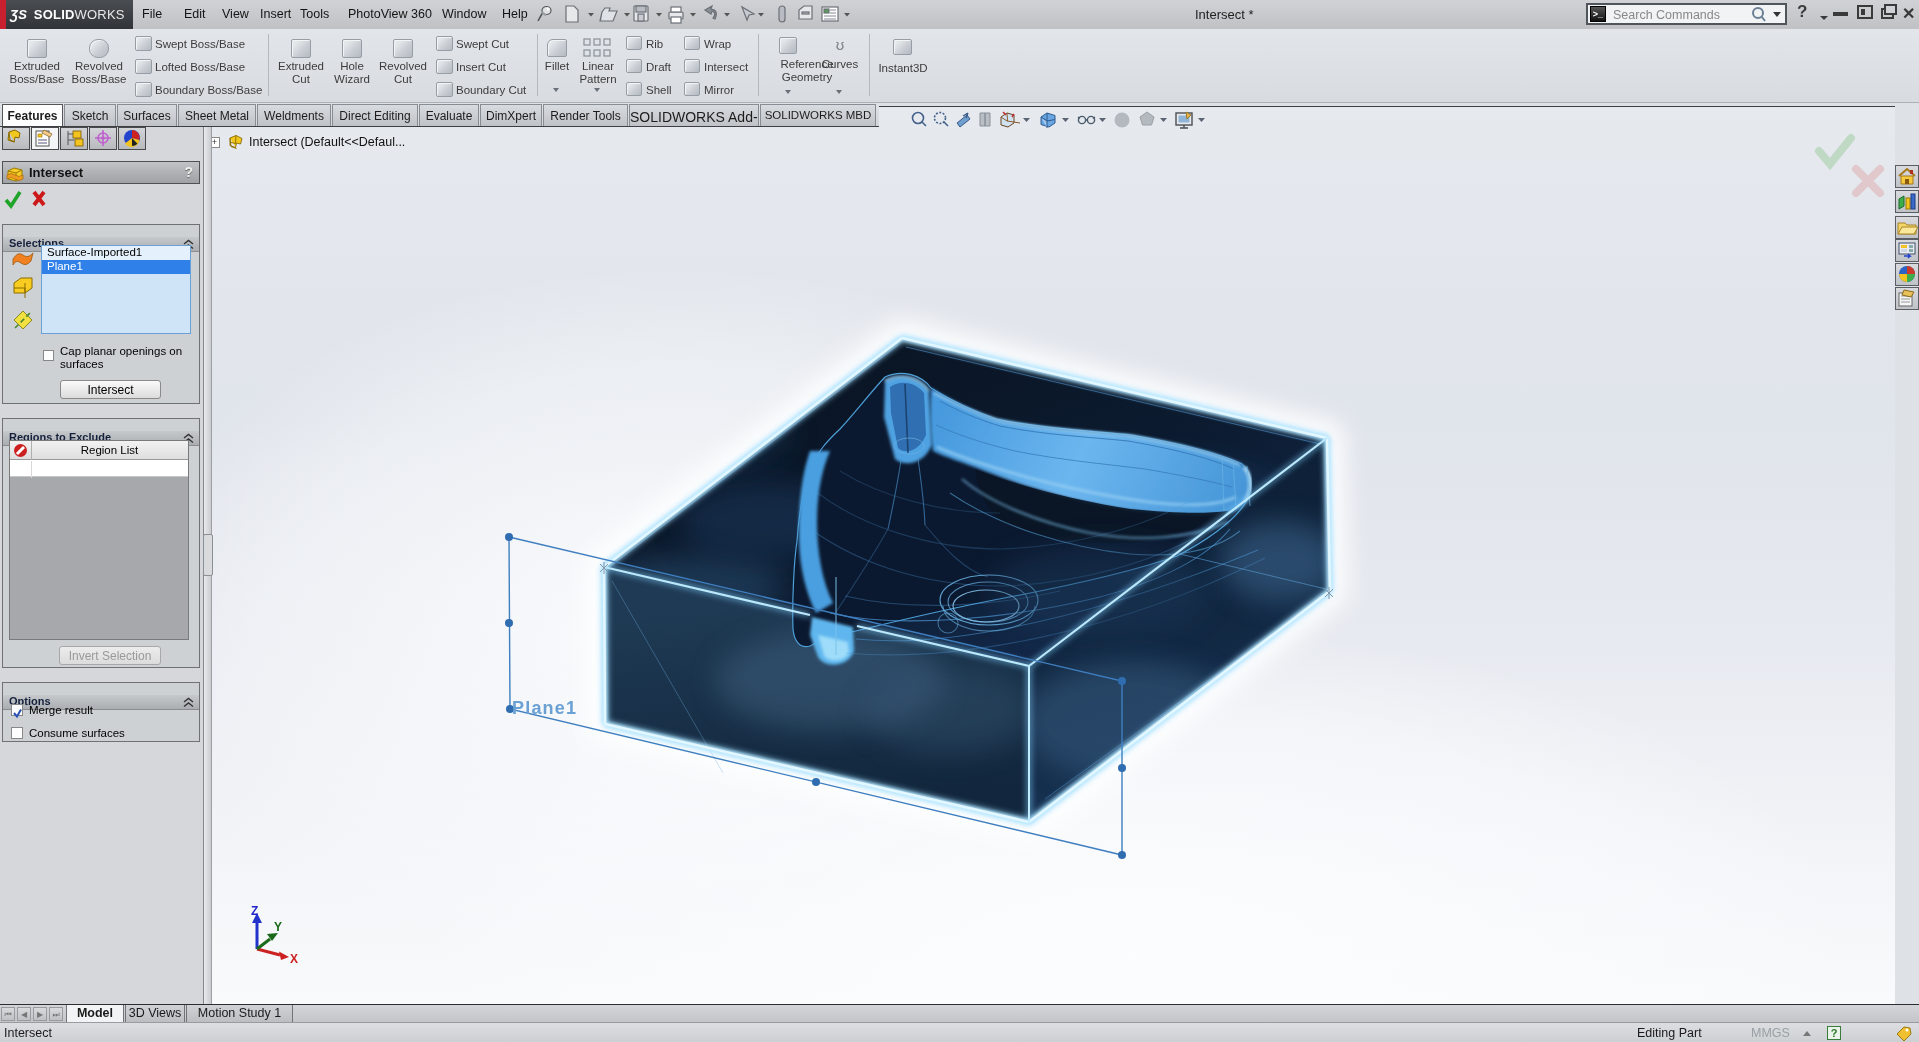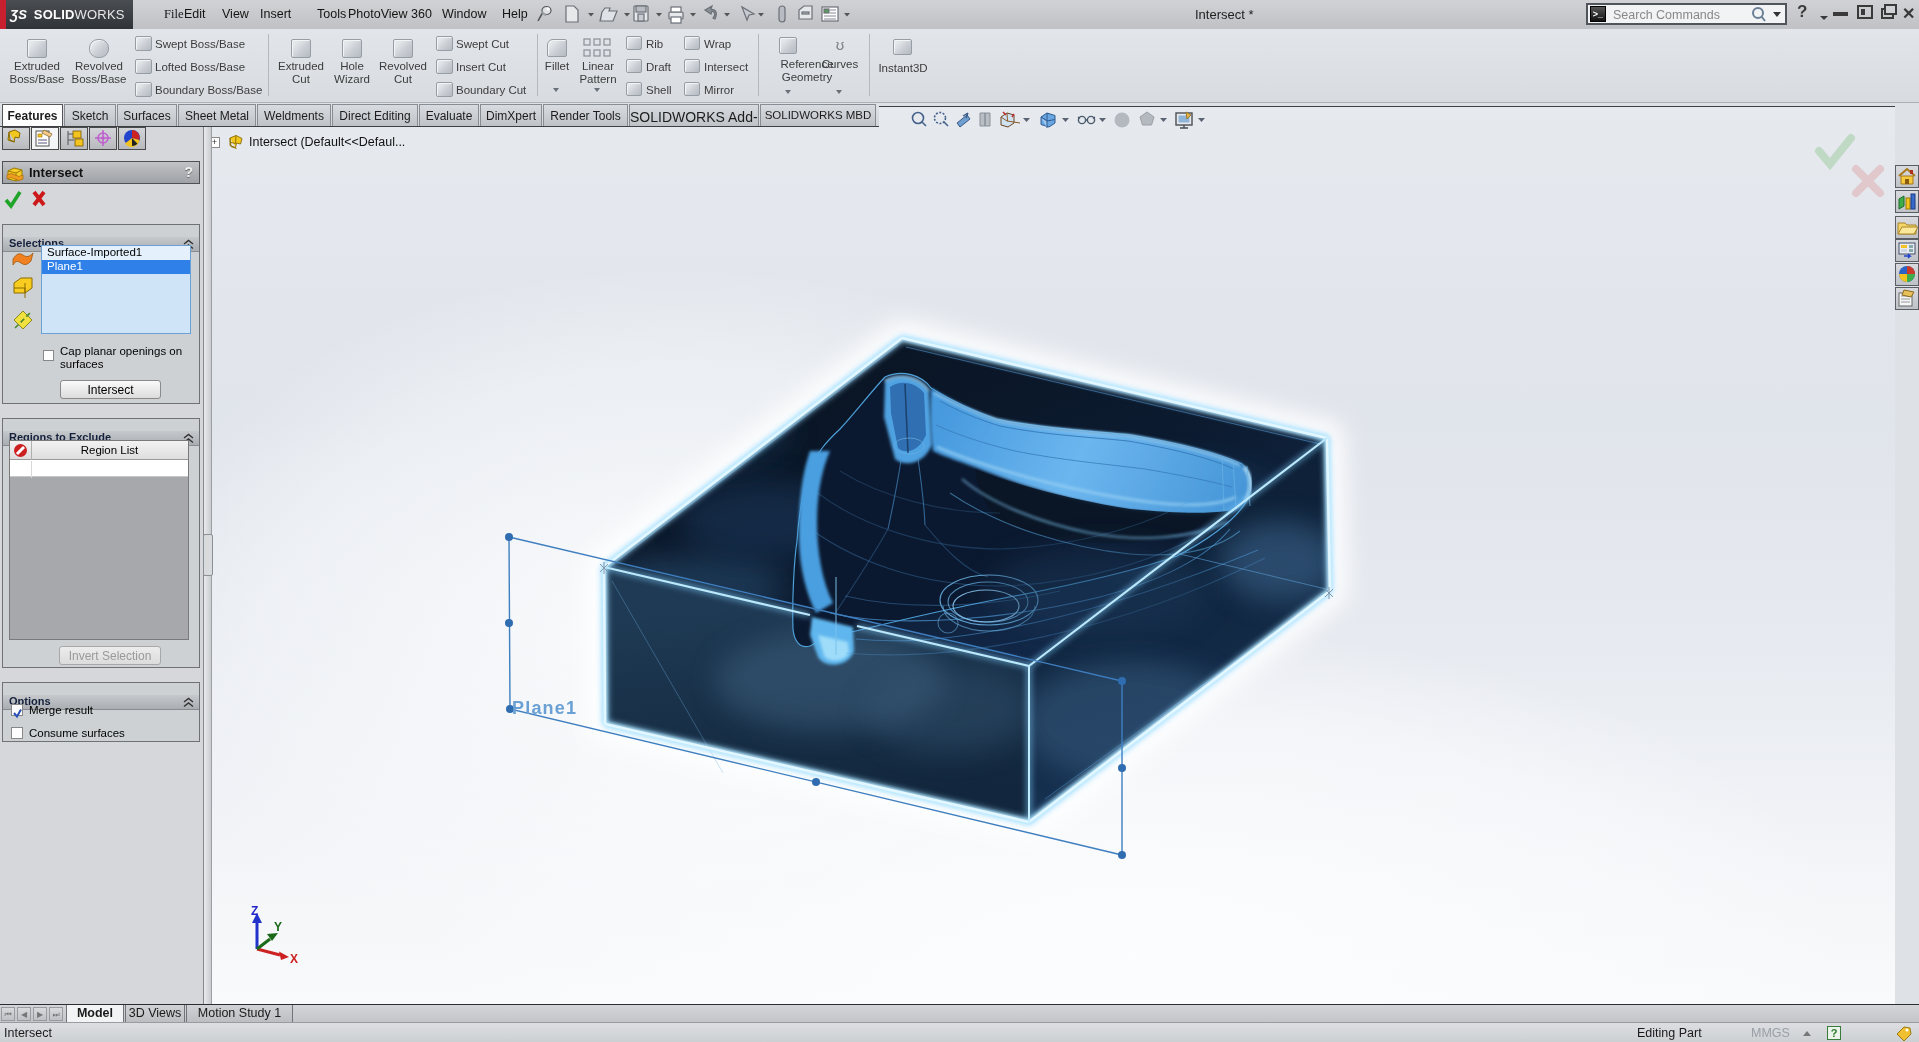--- a/index.html
+++ b/index.html
@@ -57,25 +57,25 @@
 </style></head>
 <body>
 <div id="app">
 
 <div id="titlebar">
   <div id="logo">
         <div class="red"></div>
         <div class="txt"><i>ƷS</i> SOLID<span class="lt">WORKS</span></div>
       </div>
   <div id="menus">
-    <span style="left:164px;font-family:Liberation Serif, serif;">File</span>
+    <span style="left:142px;">File</span>
         <span style="left:184px;">Edit</span>
         <span style="left:222px;">View</span>
     <span style="left:260px;">Insert</span>
-        <span style="left:317px;">Tools</span>
+        <span style="left:300px;">Tools</span>
         <span style="left:348px;">PhotoView 360</span>
     <span style="left:442px;">Window</span>
         <span style="left:502px;">Help</span>
   </div>
   <svg class="qico" style="left:536px;" width="18" height="20" viewBox="0 0 18 20">
         <ellipse cx="10.5" cy="6.5" rx="4.5" ry="4" fill="#dfe1e3" stroke="#55585c" stroke-width="1.2"></ellipse>
         <path d="M6.5,9 q-1.5,2.5 -4.5,8" stroke="#55585c" stroke-width="1.5" fill="none"></path>
         <path d="M6,8 l4,3.5" stroke="#9aa0a6" stroke-width="2"></path>
         <circle cx="12" cy="5" r="1.6" fill="#fafafa"></circle>
       </svg>

